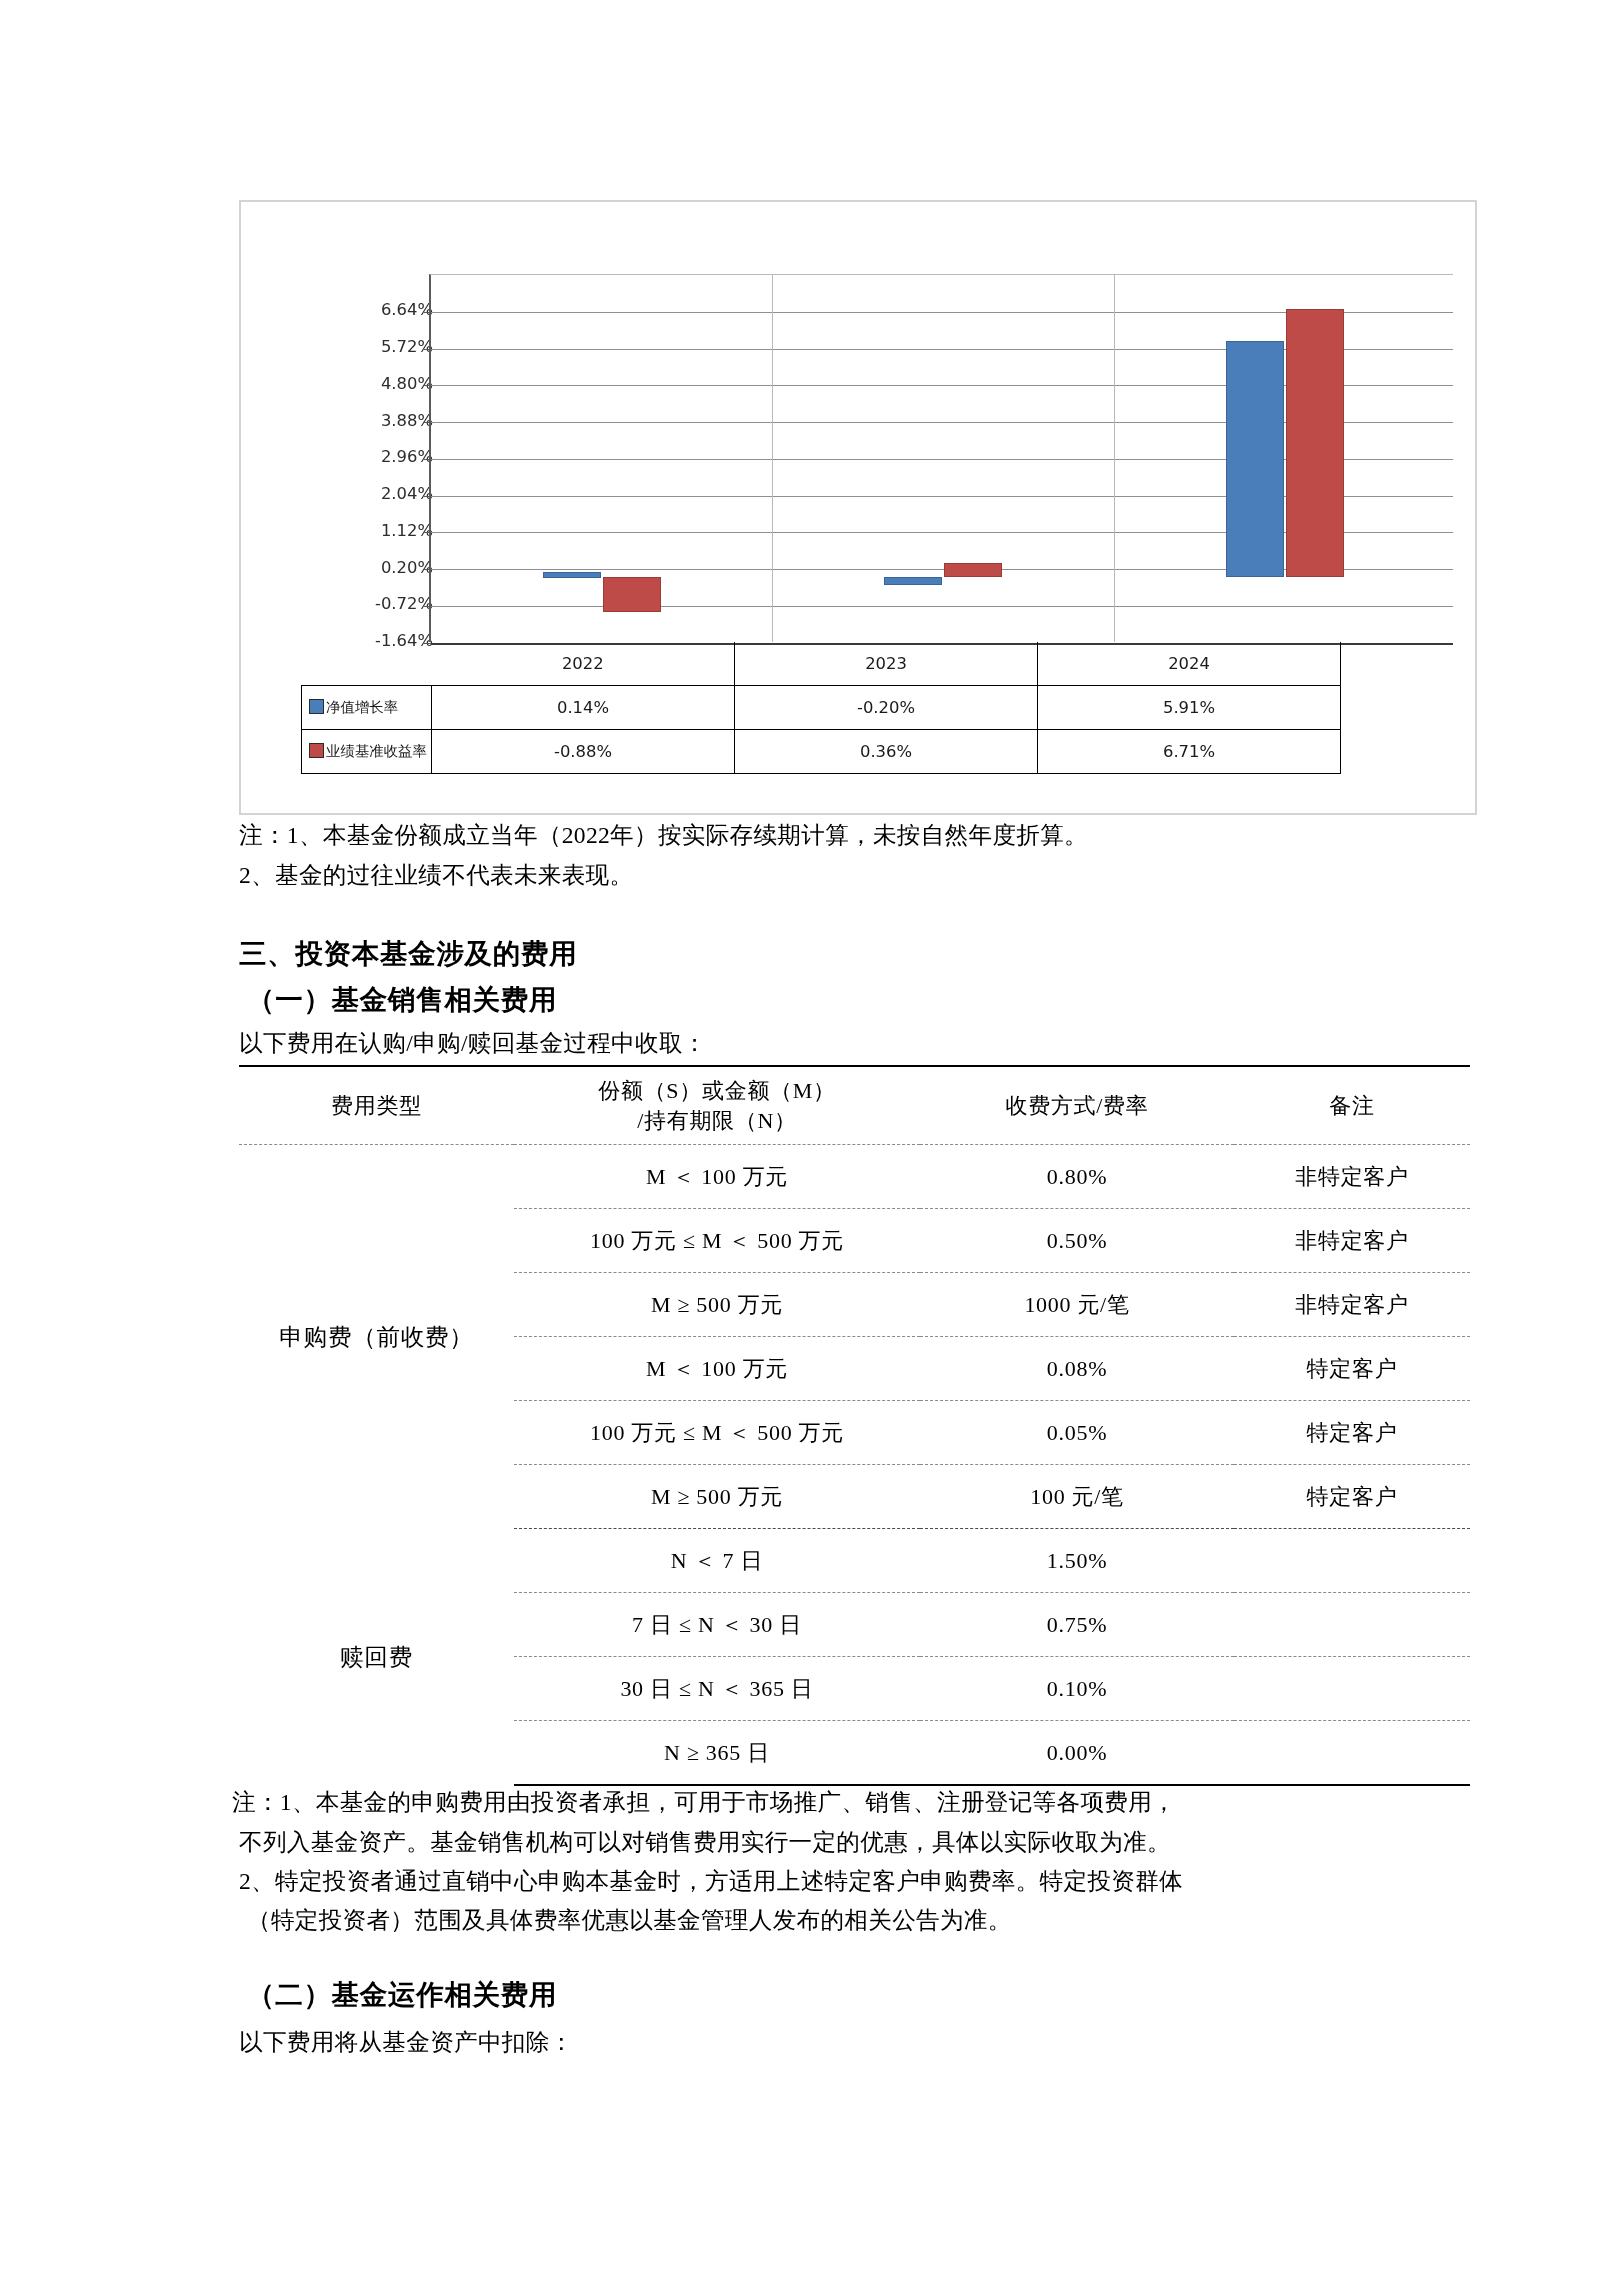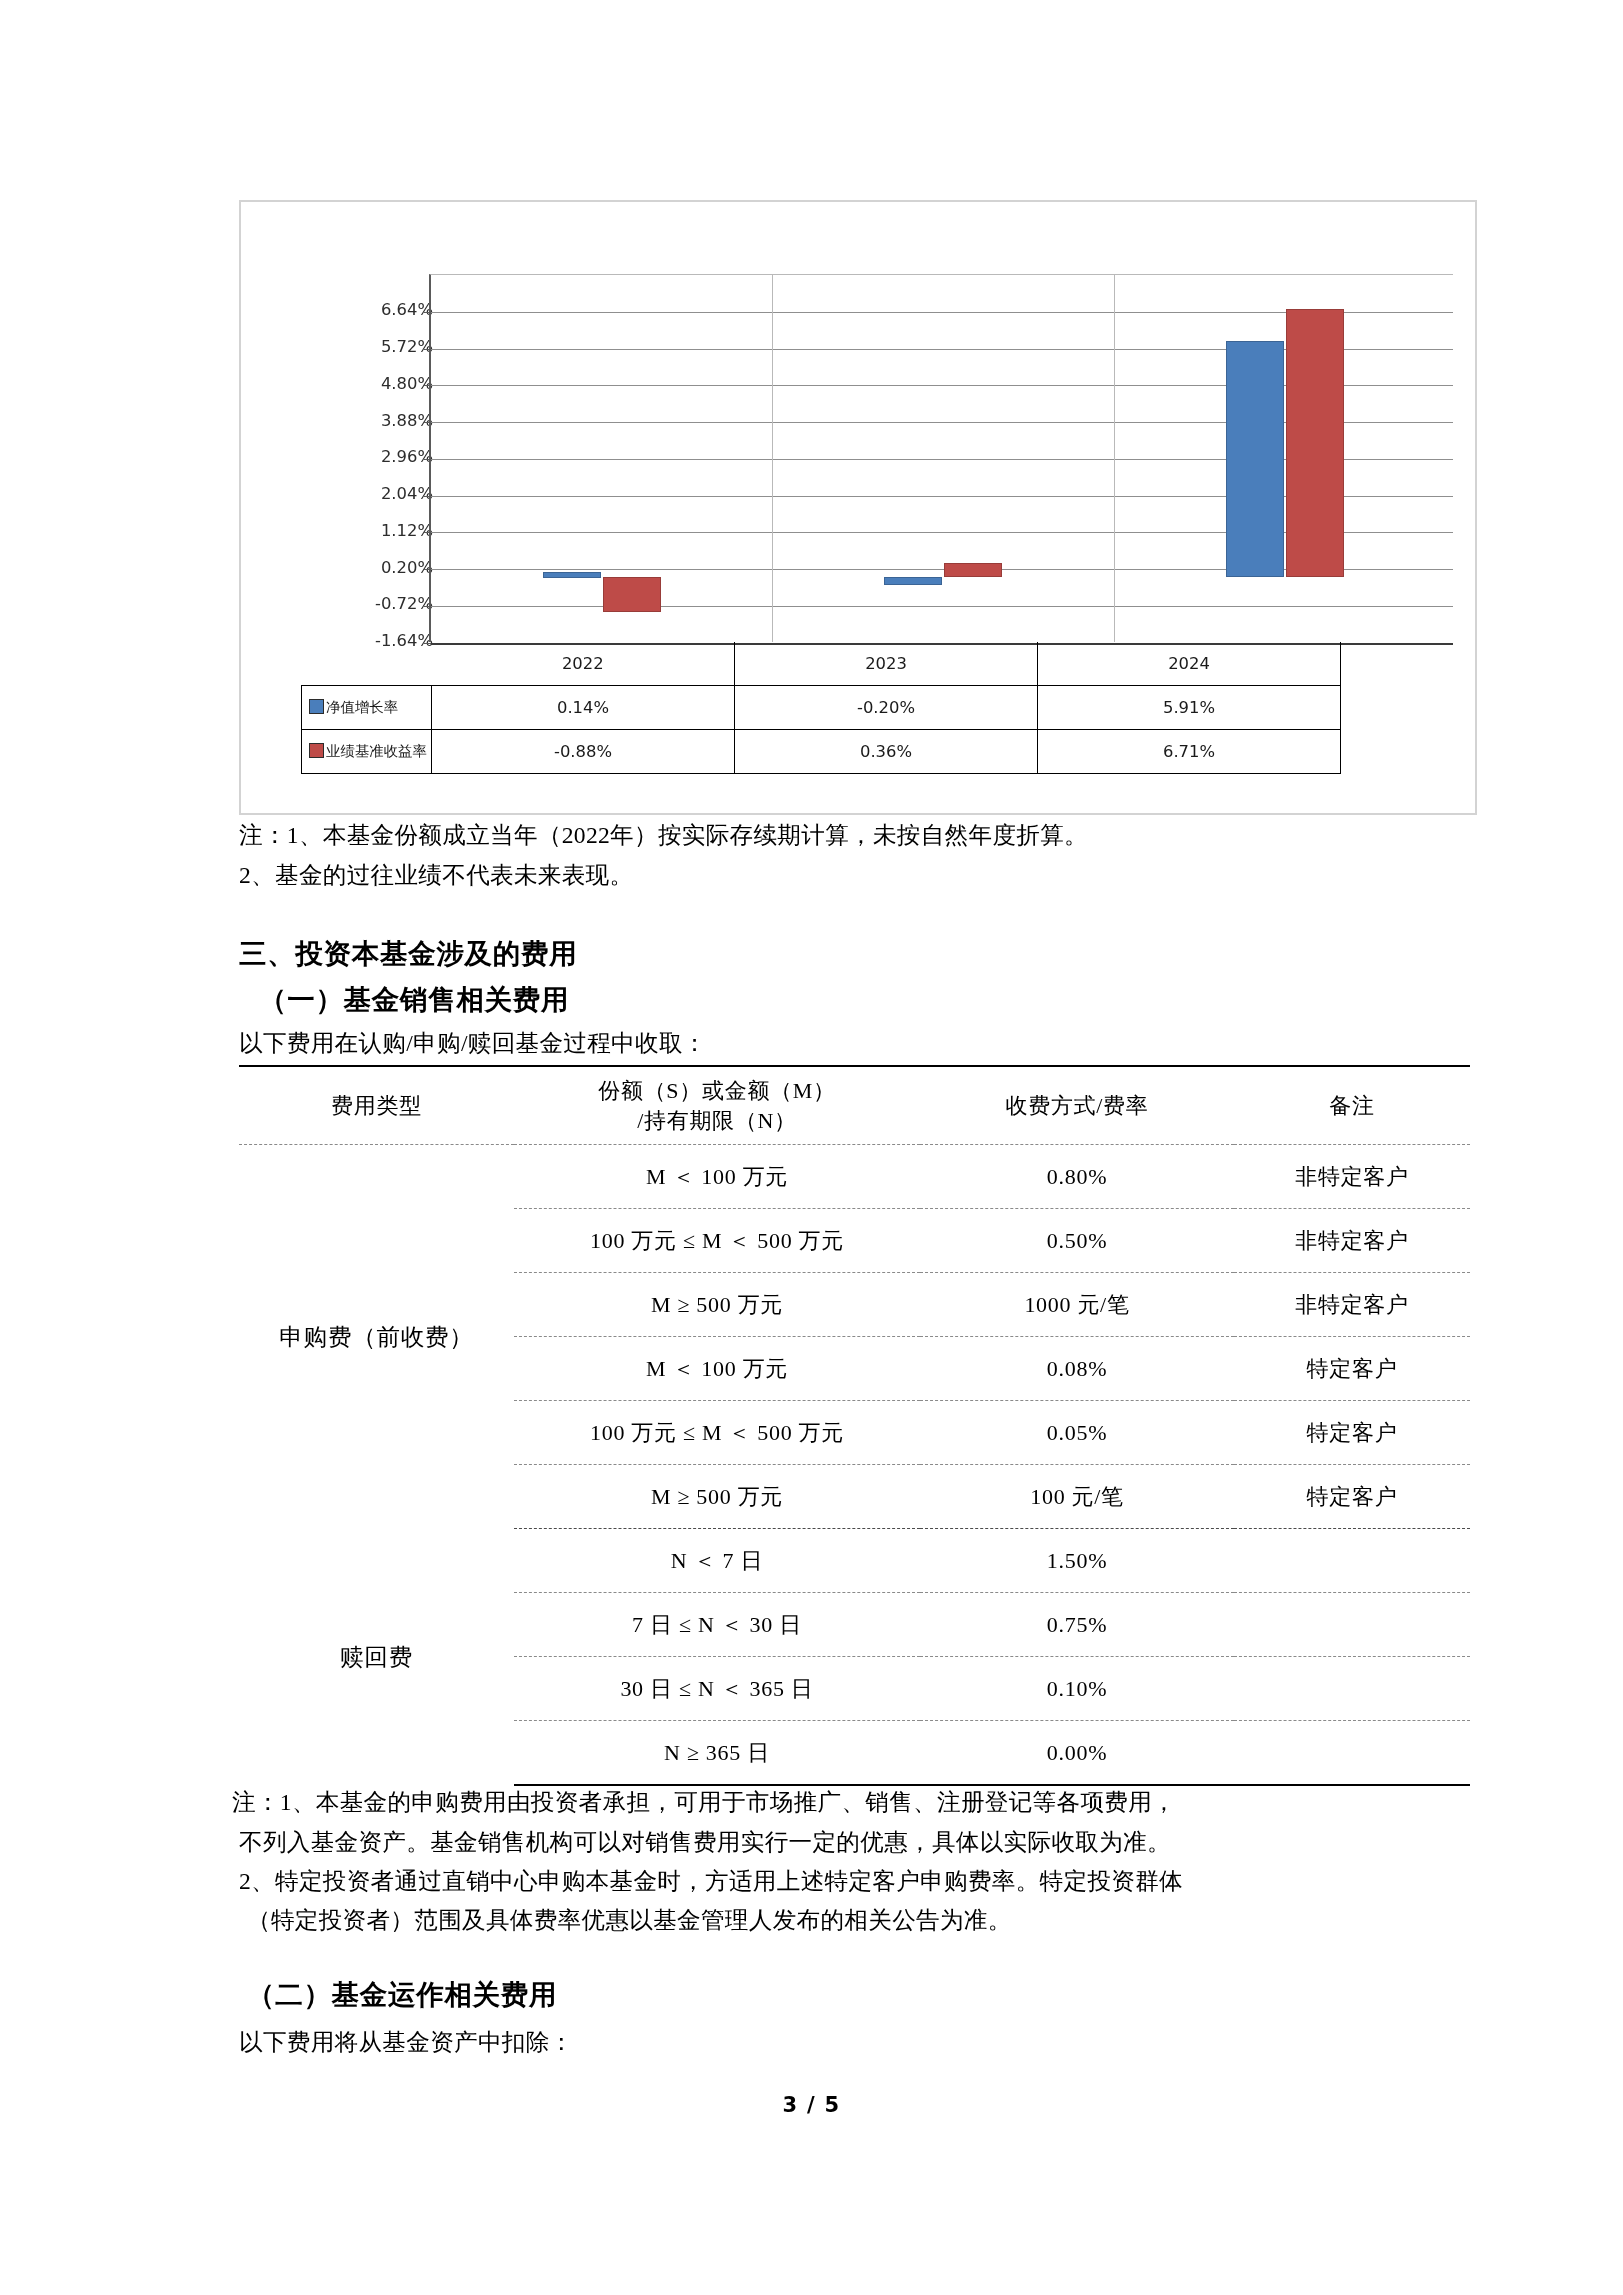--- a/index.html
+++ b/index.html
@@ -291,21 +291,21 @@
             <td>6.71%</td>
           </tr>
         </tbody>
     </table>
   </div>
 
   <div class="note-line" style="left:239px; top:819px;">注：1、本基金份额成立当年（2022年）按实际存续期计算，未按自然年度折算。</div>
   <div class="note-line" style="left:239px; top:859px;">2、基金的过往业绩不代表未来表现。</div>
 
   <div class="h-sec" style="left:239px; top:936px;">三、投资本基金涉及的费用</div>
-  <div class="h-sub" style="left:247px; top:982px;margin-left:12px;">（一）基金销售相关费用</div>
+  <div class="h-sub" style="left:247px; top:982px;">（一）基金销售相关费用</div>
   <div class="para" style="left:239px; top:1027px;">以下费用在认购/申购/赎回基金过程中收取：</div>
 
   <table class="fee-table">
     <colgroup>
       <col class="col-type">
         <col class="col-range">
         <col class="col-rate">
         <col class="col-note">
     </colgroup>
     <thead>
@@ -376,16 +376,15 @@
   </table>
 
   <div class="note-line" style="left:232px; top:1786px;">注：1、本基金的申购费用由投资者承担，可用于市场推广、销售、注册登记等各项费用，</div>
   <div class="note-line" style="left:239px; top:1826px;">不列入基金资产。基金销售机构可以对销售费用实行一定的优惠，具体以实际收取为准。</div>
   <div class="note-line" style="left:239px; top:1865px;">2、特定投资者通过直销中心申购本基金时，方适用上述特定客户申购费率。特定投资群体</div>
   <div class="note-line" style="left:247px; top:1904px;">（特定投资者）范围及具体费率优惠以基金管理人发布的相关公告为准。</div>
 
   <div class="h-sub" style="left:247px; top:1977px;">（二）基金运作相关费用</div>
   <div class="para" style="left:239px; top:2026px;">以下费用将从基金资产中扣除：</div>
 
-  <div class="footer-page">3 / 5</div>
 
 </div>
 
 
 </body></html>

